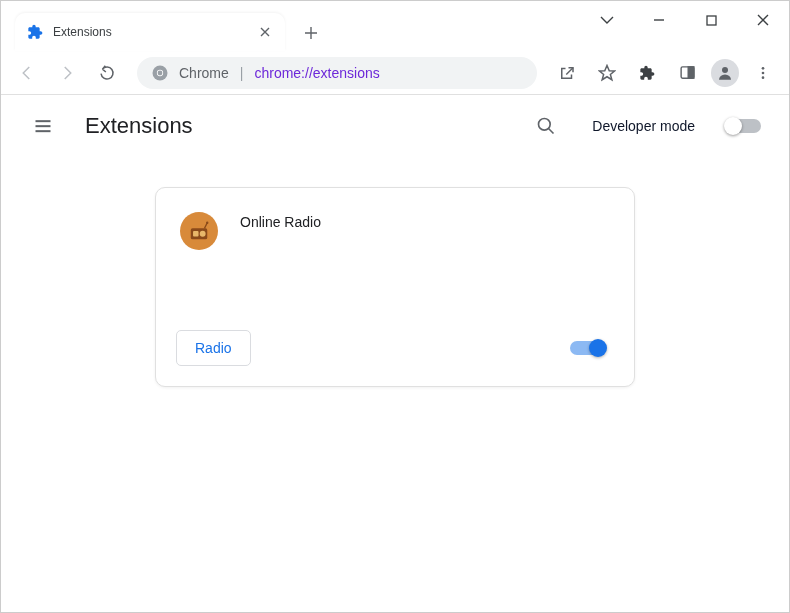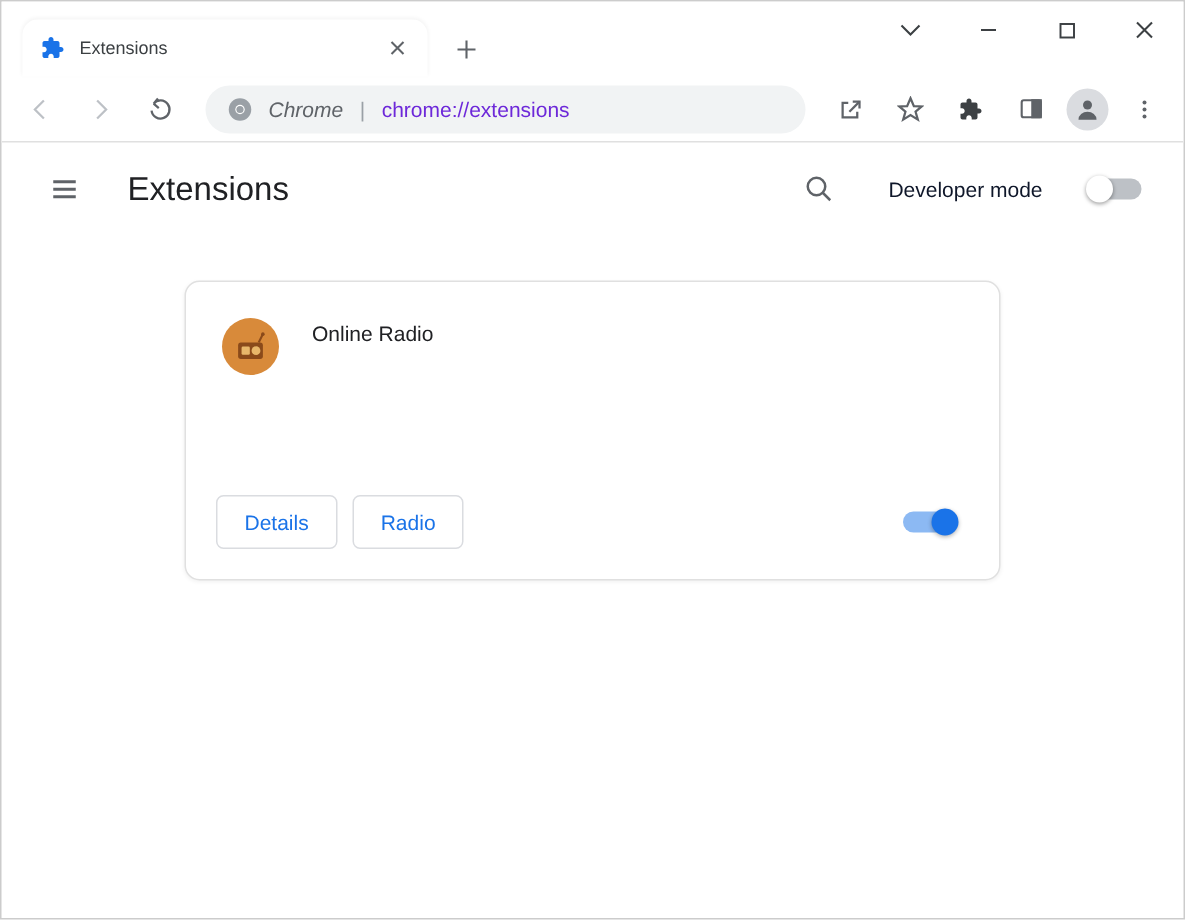--- a/index.html
+++ b/index.html
@@ -14,38 +14,38 @@
 .new-tab { width: 28px; height: 28px; display: flex; align-items: center; justify-content: center; color: #5f6368; margin-left: 12px; margin-bottom: 4px; cursor: pointer; border-radius: 50%; }
 .window-controls { position: absolute; right: 0; top: 0; display: flex; height: 38px; }
 .win-btn { width: 52px; height: 38px; display: flex; align-items: center; justify-content: center; color: #3c4043; cursor: pointer; }
 
 
 .toolbar { height: 44px; background: #fff; border-bottom: 1px solid #e0e0e0; display: flex; align-items: center; padding: 0 10px; gap: 8px; }
 .nav-btn { width: 32px; height: 32px; display: flex; align-items: center; justify-content: center; color: #5f6368; border-radius: 50%; cursor: pointer; }
 .nav-btn.disabled { color: #bdc1c6; cursor: default; }
 .omnibox { flex: 1; height: 32px; background: #f1f3f4; border-radius: 16px; display: flex; align-items: center; padding: 0 14px; gap: 10px; margin: 0 6px; }
 .omnibox-icon { color: #5f6368; display: flex; align-items: center; }
-.omnibox-prefix { color: #5f6368; font-size: 14px; font-style: italic; }
+.omnibox-prefix { color: #5f6368; font-size: 14px; }
 .omnibox-divider { color: #9aa0a6; font-size: 14px; margin: 0 1px; }
 .omnibox-url { color: #6d28d9; font-size: 14px; }
 .tb-icon { width: 32px; height: 32px; display: flex; align-items: center; justify-content: center; color: #5f6368; border-radius: 50%; cursor: pointer; }
 .profile { width: 28px; height: 28px; border-radius: 50%; background: #dadce0; display: flex; align-items: center; justify-content: center; color: #5f6368; cursor: pointer; }
 
 
 .page-header { height: 62px; display: flex; align-items: center; padding: 0 22px; gap: 22px; }
 .menu-btn { width: 40px; height: 40px; display: flex; align-items: center; justify-content: center; color: #5f6368; cursor: pointer; border-radius: 50%; }
 .page-title { font-size: 22px; color: #202124; font-weight: 500; flex: 1; }
 .search-btn { width: 40px; height: 40px; display: flex; align-items: center; justify-content: center; color: #5f6368; cursor: pointer; border-radius: 50%; }
 .dev-label { font-size: 14px; color: #0f172a; margin: 0 8px 0 4px; }
 .toggle { width: 36px; height: 14px; background: #bdc1c6; border-radius: 8px; position: relative; cursor: pointer; margin-right: 6px; }
 .toggle-knob { width: 18px; height: 18px; background: #fff; border-radius: 50%; position: absolute; top: -2px; left: -1px; box-shadow: 0 1px 3px rgba(0,0,0,0.4); }
 
 
 .content { padding: 30px 0 0 0; display: flex; justify-content: center; }
-.card { width: 544px; background: #fff; border: 1px solid #e0e0e0; border-radius: 10px; box-shadow: 0 1px 3px rgba(0,0,0,0.06); }
+.card { width: 480px; background: #fff; border: 1px solid #e0e0e0; border-radius: 10px; box-shadow: 0 1px 3px rgba(0,0,0,0.06); }
 .card-top { padding: 24px 24px 0 24px; display: flex; gap: 22px; min-height: 130px; }
 .ext-icon { width: 38px; height: 38px; border-radius: 50%; background: #d88a3a; display: flex; align-items: center; justify-content: center; flex-shrink: 0; }
 .ext-name { font-size: 14px; color: #202124; padding-top: 2px; }
 .card-bottom { padding: 12px 20px 20px 20px; display: flex; align-items: center; gap: 10px; }
 .card-btn { height: 36px; padding: 0 18px; background: #fff; border: 1px solid #dadce0; border-radius: 5px; color: #1a73e8; font-size: 14px; font-weight: 500; cursor: pointer; display: flex; align-items: center; }
 .spacer { flex: 1; }
 .ext-toggle { width: 36px; height: 14px; background: rgba(26,115,232,0.5); border-radius: 8px; position: relative; cursor: pointer; margin-right: 8px; }
 .ext-toggle-knob { width: 18px; height: 18px; background: #1a73e8; border-radius: 50%; position: absolute; top: -2px; right: -1px; box-shadow: 0 1px 3px rgba(0,0,0,0.3); }
 </style>
 </head>
@@ -189,21 +189,20 @@
             <rect x="3" y="9" width="18" height="12" rx="2" fill="#8a4a1a"></rect>
             <circle cx="16" cy="15" r="3.2" fill="#e8b76a"></circle>
             <rect x="5.5" y="12" width="6" height="6" rx="1" fill="#e8b76a"></rect>
             <line x1="18" y1="9" x2="21" y2="3" stroke="#8a4a1a" stroke-width="1.6"></line>
             <circle cx="21" cy="3" r="1.3" fill="#8a4a1a"></circle>
           </svg>
       </div>
       <div class="ext-name">Online Radio</div>
     </div>
     <div class="card-bottom">
-      <div class="card-btn">Details</div>
       <div class="card-btn">Radio</div>
       <div class="spacer"></div>
       <div class="ext-toggle">
         <div class="ext-toggle-knob"></div>
       </div>
     </div>
   </div>
 </div>
 
 </body></html>

